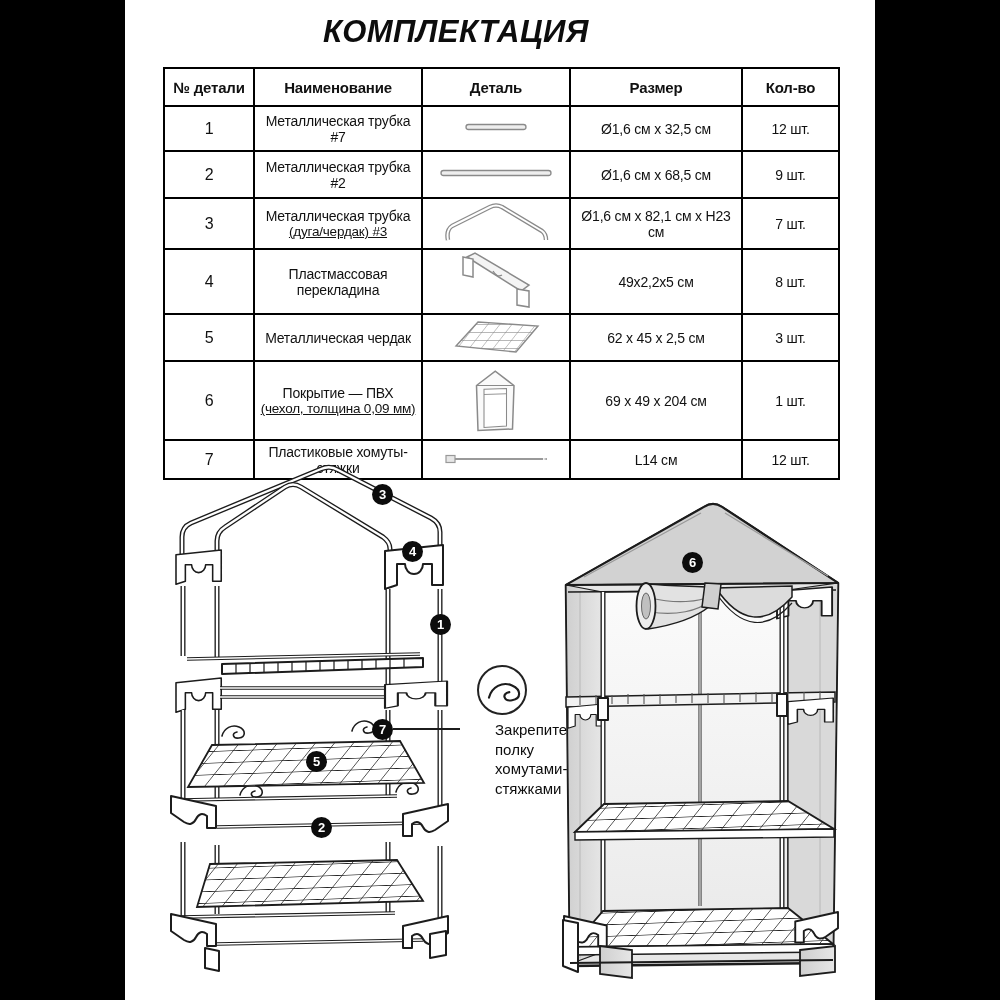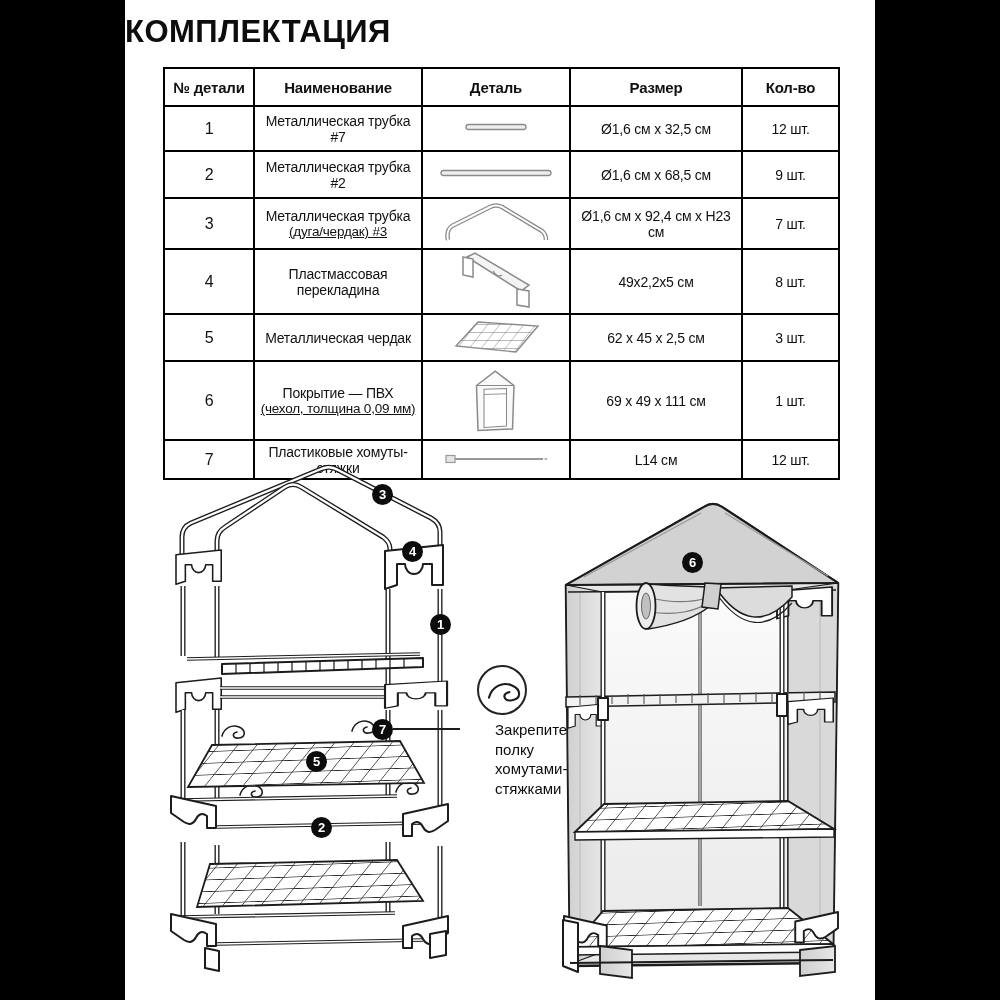--- a/index.html
+++ b/index.html
@@ -2,22 +2,22 @@
 <html><head>
 <meta charset="utf-8">
 <style>
   html,body{margin:0;padding:0;}
   body{width:1000px;height:1000px;position:relative;background:#000;
        font-family:"Liberation Sans", sans-serif;color:#111;overflow:hidden;}
   .sidebar{position:absolute;top:0;width:125px;height:1000px;background:#000;}
   .bar-l{left:0;} .bar-r{left:875px;}
   .page{position:absolute;left:125px;top:0;width:750px;height:1000px;background:#fff;}
 
-  .title{position:absolute;left:0;top:14px;width:662px;text-align:left;
-         font-size:31px;font-weight:bold;letter-spacing:.5px;color:#0d0d0d;}
+  .title{position:absolute;left:0;top:14px;width:662px;text-align:center;
+         font-size:31px;font-weight:bold;letter-spacing:.5px;color:#0d0d0d;font-style:italic;}
 
   
   .tbl-wrap{position:absolute;left:38px;top:67px;}
   table{border-collapse:collapse;table-layout:fixed;width:675px;background:#fff;}
   th,td{border:2px solid #000;text-align:center;vertical-align:middle;
         padding:1px 3px;overflow:hidden;letter-spacing:-.2px;}
   th{font-size:15px;font-weight:bold;}
   td{font-size:14px;}
   td.c-num{font-size:16px;}
   thead tr{height:38px;}
@@ -101,21 +101,21 @@
             <td>Ø1,6 см  x 68,5 см</td>
             <td>9 шт.</td>
           </tr>
           <tr>
             <td class="c-num">3</td>
             <td>Металлическая трубка<div class="nm2">(дуга/чердак) #3</div></td>
             <td><span><svg width="112" height="44" viewBox="0 0 112 44">
                   <path d="M8,40 Q6,30 12,26 L50,7 Q56,4 62,7 L102,31 Q106,34 106,40" fill="none" stroke="#8a8a8a" stroke-width="4.5" stroke-linejoin="round"></path>
                   <path d="M8,40 Q6,30 12,26 L50,7 Q56,4 62,7 L102,31 Q106,34 106,40" fill="none" stroke="#fff" stroke-width="2" stroke-linejoin="round"></path>
                 </svg></span></td>
-            <td>Ø1,6 см  x 92,4 см x H23 см</td>
+            <td>Ø1,6 см  x 82,1 см x H23 см</td>
             <td>7 шт.</td>
           </tr>
           <tr>
             <td class="c-num">4</td>
             <td>Пластмассовая перекладина</td>
             <td><span><svg width="86" height="58" viewBox="0 0 86 58">
                   <polygon points="14,6 22,2 76,34 68,40" fill="#f4f4f4" stroke="#8a8a8a" stroke-width="1.5"></polygon>
                   <polygon points="10,6 20,8 20,26 10,24" fill="#fff" stroke="#8a8a8a" stroke-width="1.5"></polygon>
                   <polygon points="64,38 76,40 76,56 64,54" fill="#fff" stroke="#8a8a8a" stroke-width="1.5"></polygon>
                   <path d="M40,20 q4,7 9,4" fill="none" stroke="#8a8a8a" stroke-width="1.3"></path>
@@ -141,21 +141,21 @@
           </tr>
           <tr>
             <td class="c-num">6</td>
             <td>Покрытие — ПВХ<div class="nm2">(чехол, толщина 0,09 мм)</div></td>
             <td><span><svg width="68" height="72" viewBox="0 0 68 96">
                   <path d="M8,30 L33,11 L58,30 L56,88 L10,90 Z" fill="#fafafa" stroke="#8a8a8a" stroke-width="2"></path>
                   <path d="M8,30 L58,30" stroke="#8a8a8a" stroke-width="1.4"></path>
                   <polygon points="18,35 48,34 48,84 18,86" fill="#fff" stroke="#8a8a8a" stroke-width="1.4"></polygon>
                   <path d="M18,42 L48,41" stroke="#8a8a8a" stroke-width="1.2"></path>
                 </svg></span></td>
-            <td>69 x 49 x 111 см</td>
+            <td>69 x 49 x 204 см</td>
             <td>1 шт.</td>
           </tr>
           <tr>
             <td class="c-num">7</td>
             <td>Пластиковые хомуты-стяжки</td>
             <td><span><svg width="110" height="12" viewBox="0 0 110 12">
                   <rect x="5" y="2.5" width="9" height="7" fill="#e6e6e6" stroke="#999" stroke-width="1.2"></rect>
                   <path d="M14,6 H102" stroke="#999" stroke-width="2"></path>
                   <path d="M102,6 l4,-1 v2 z" fill="#999"></path>
                 </svg></span></td>

